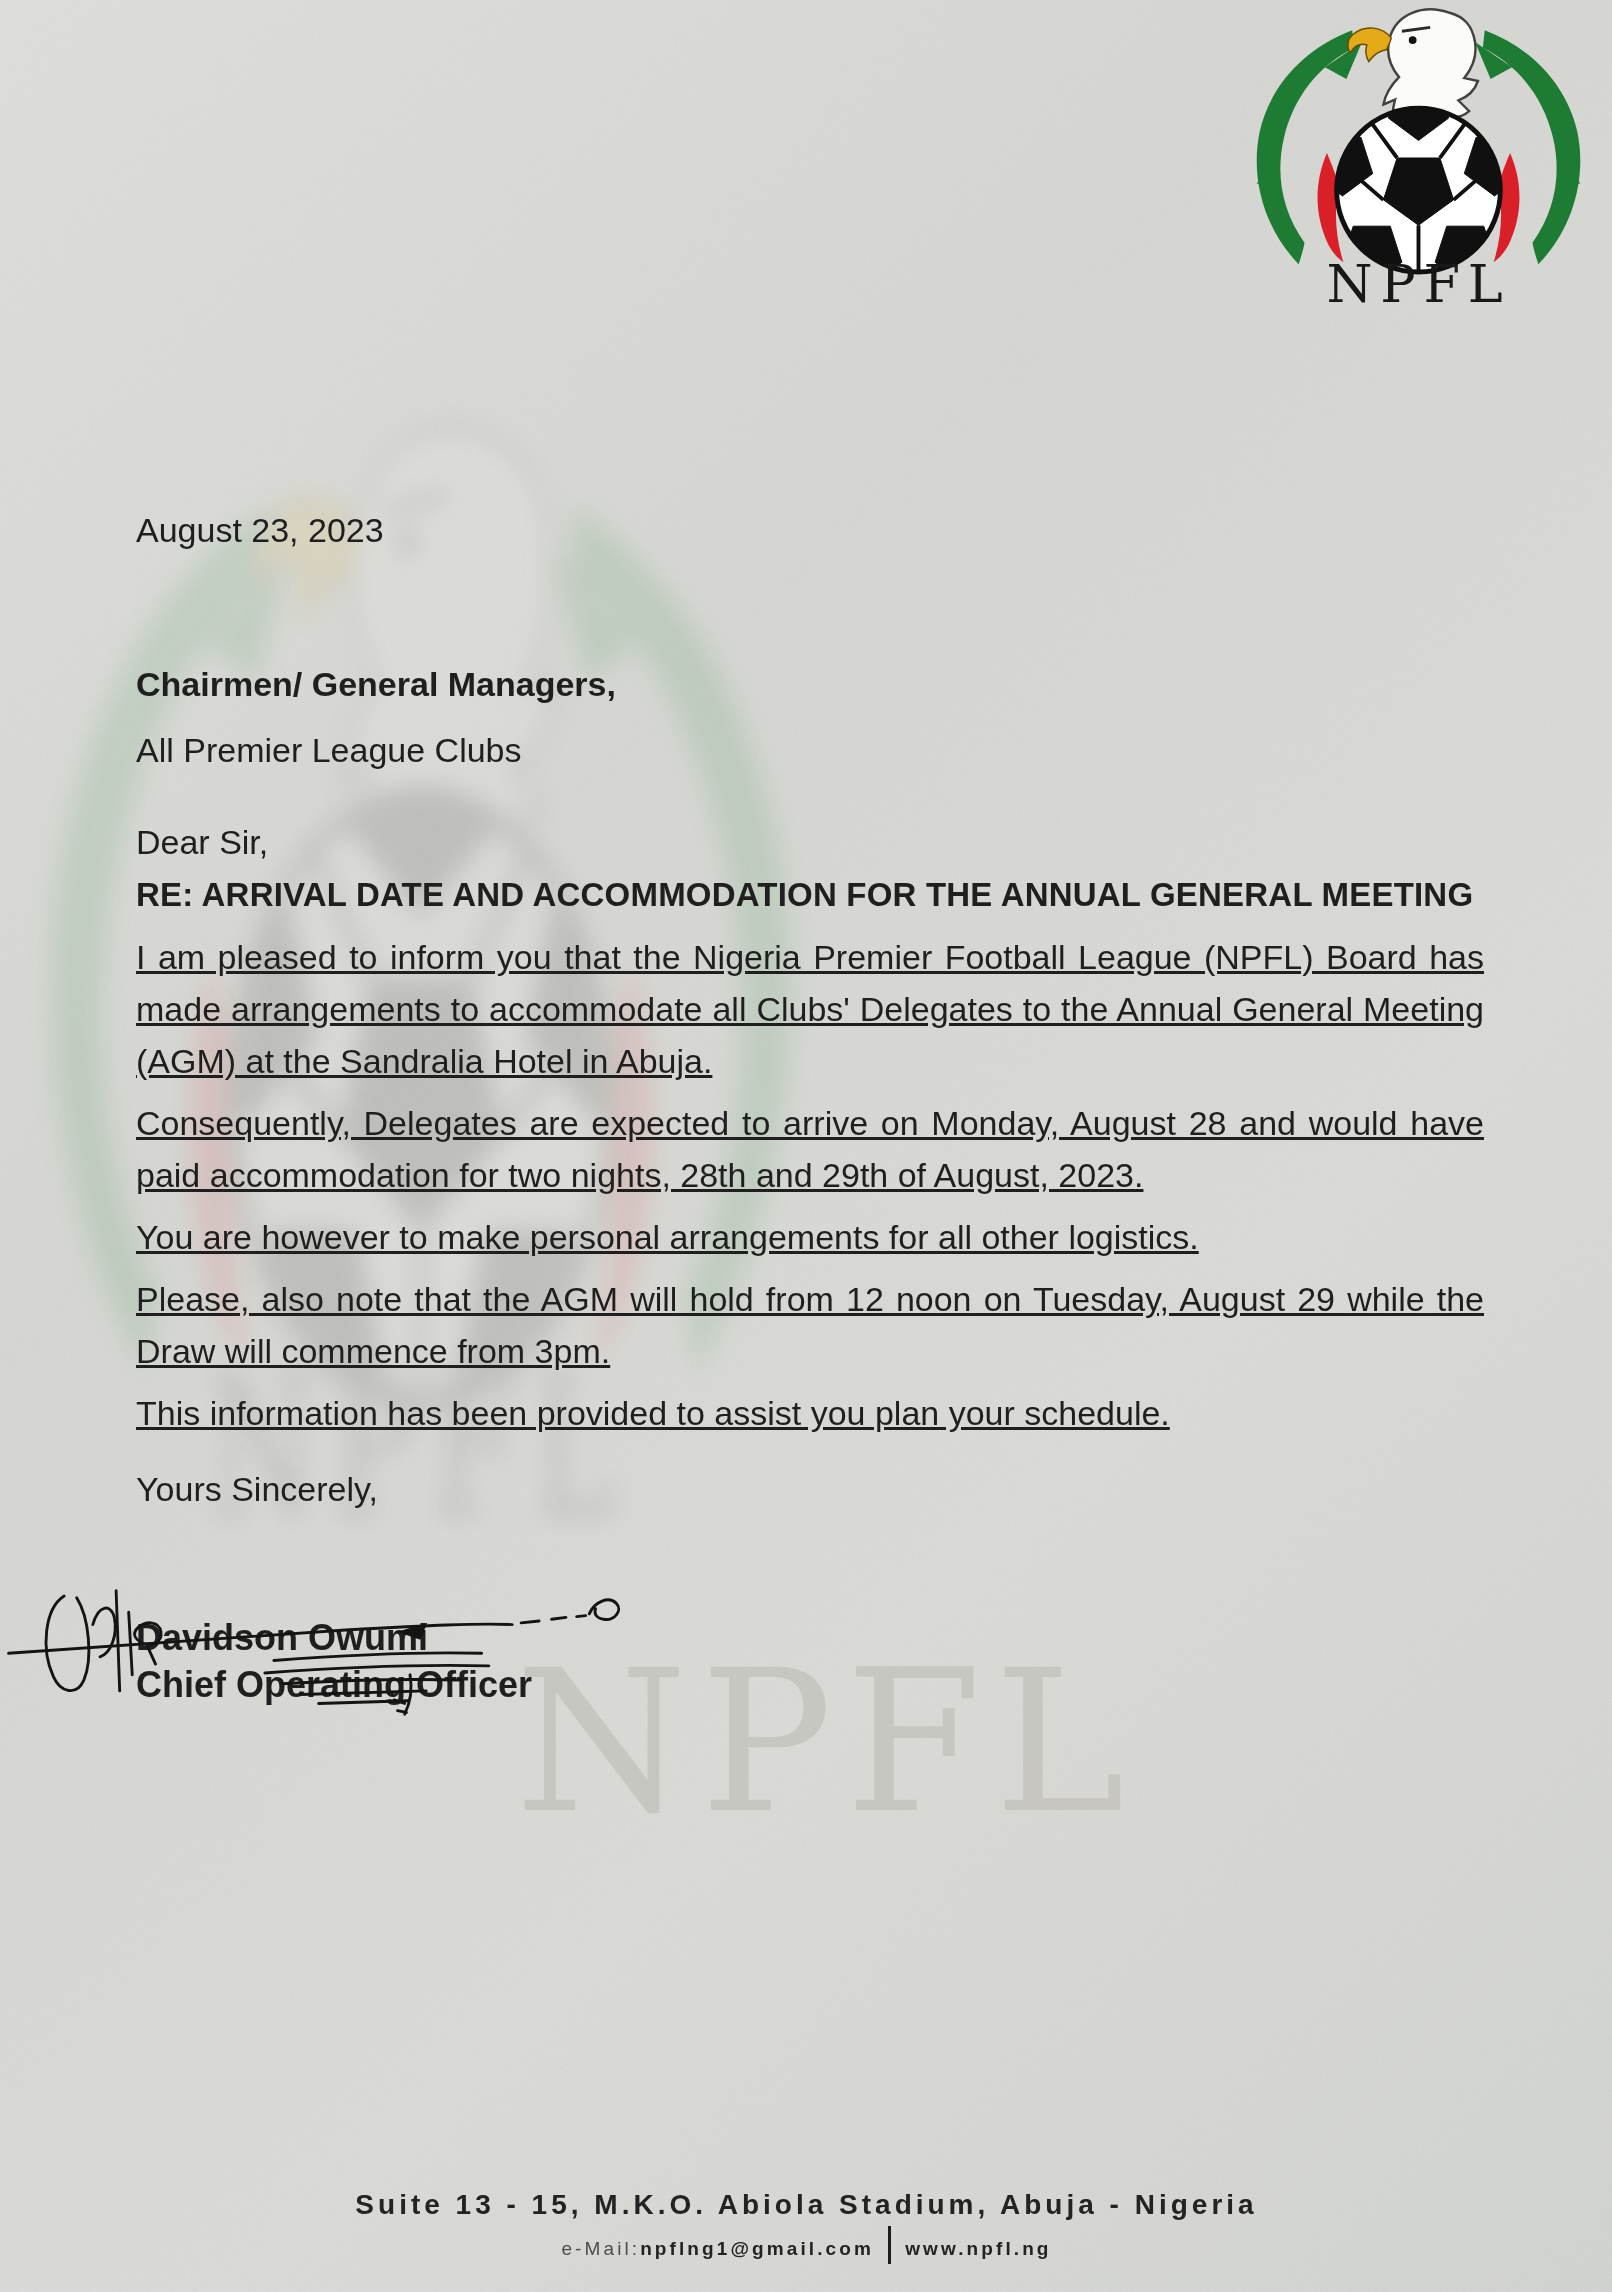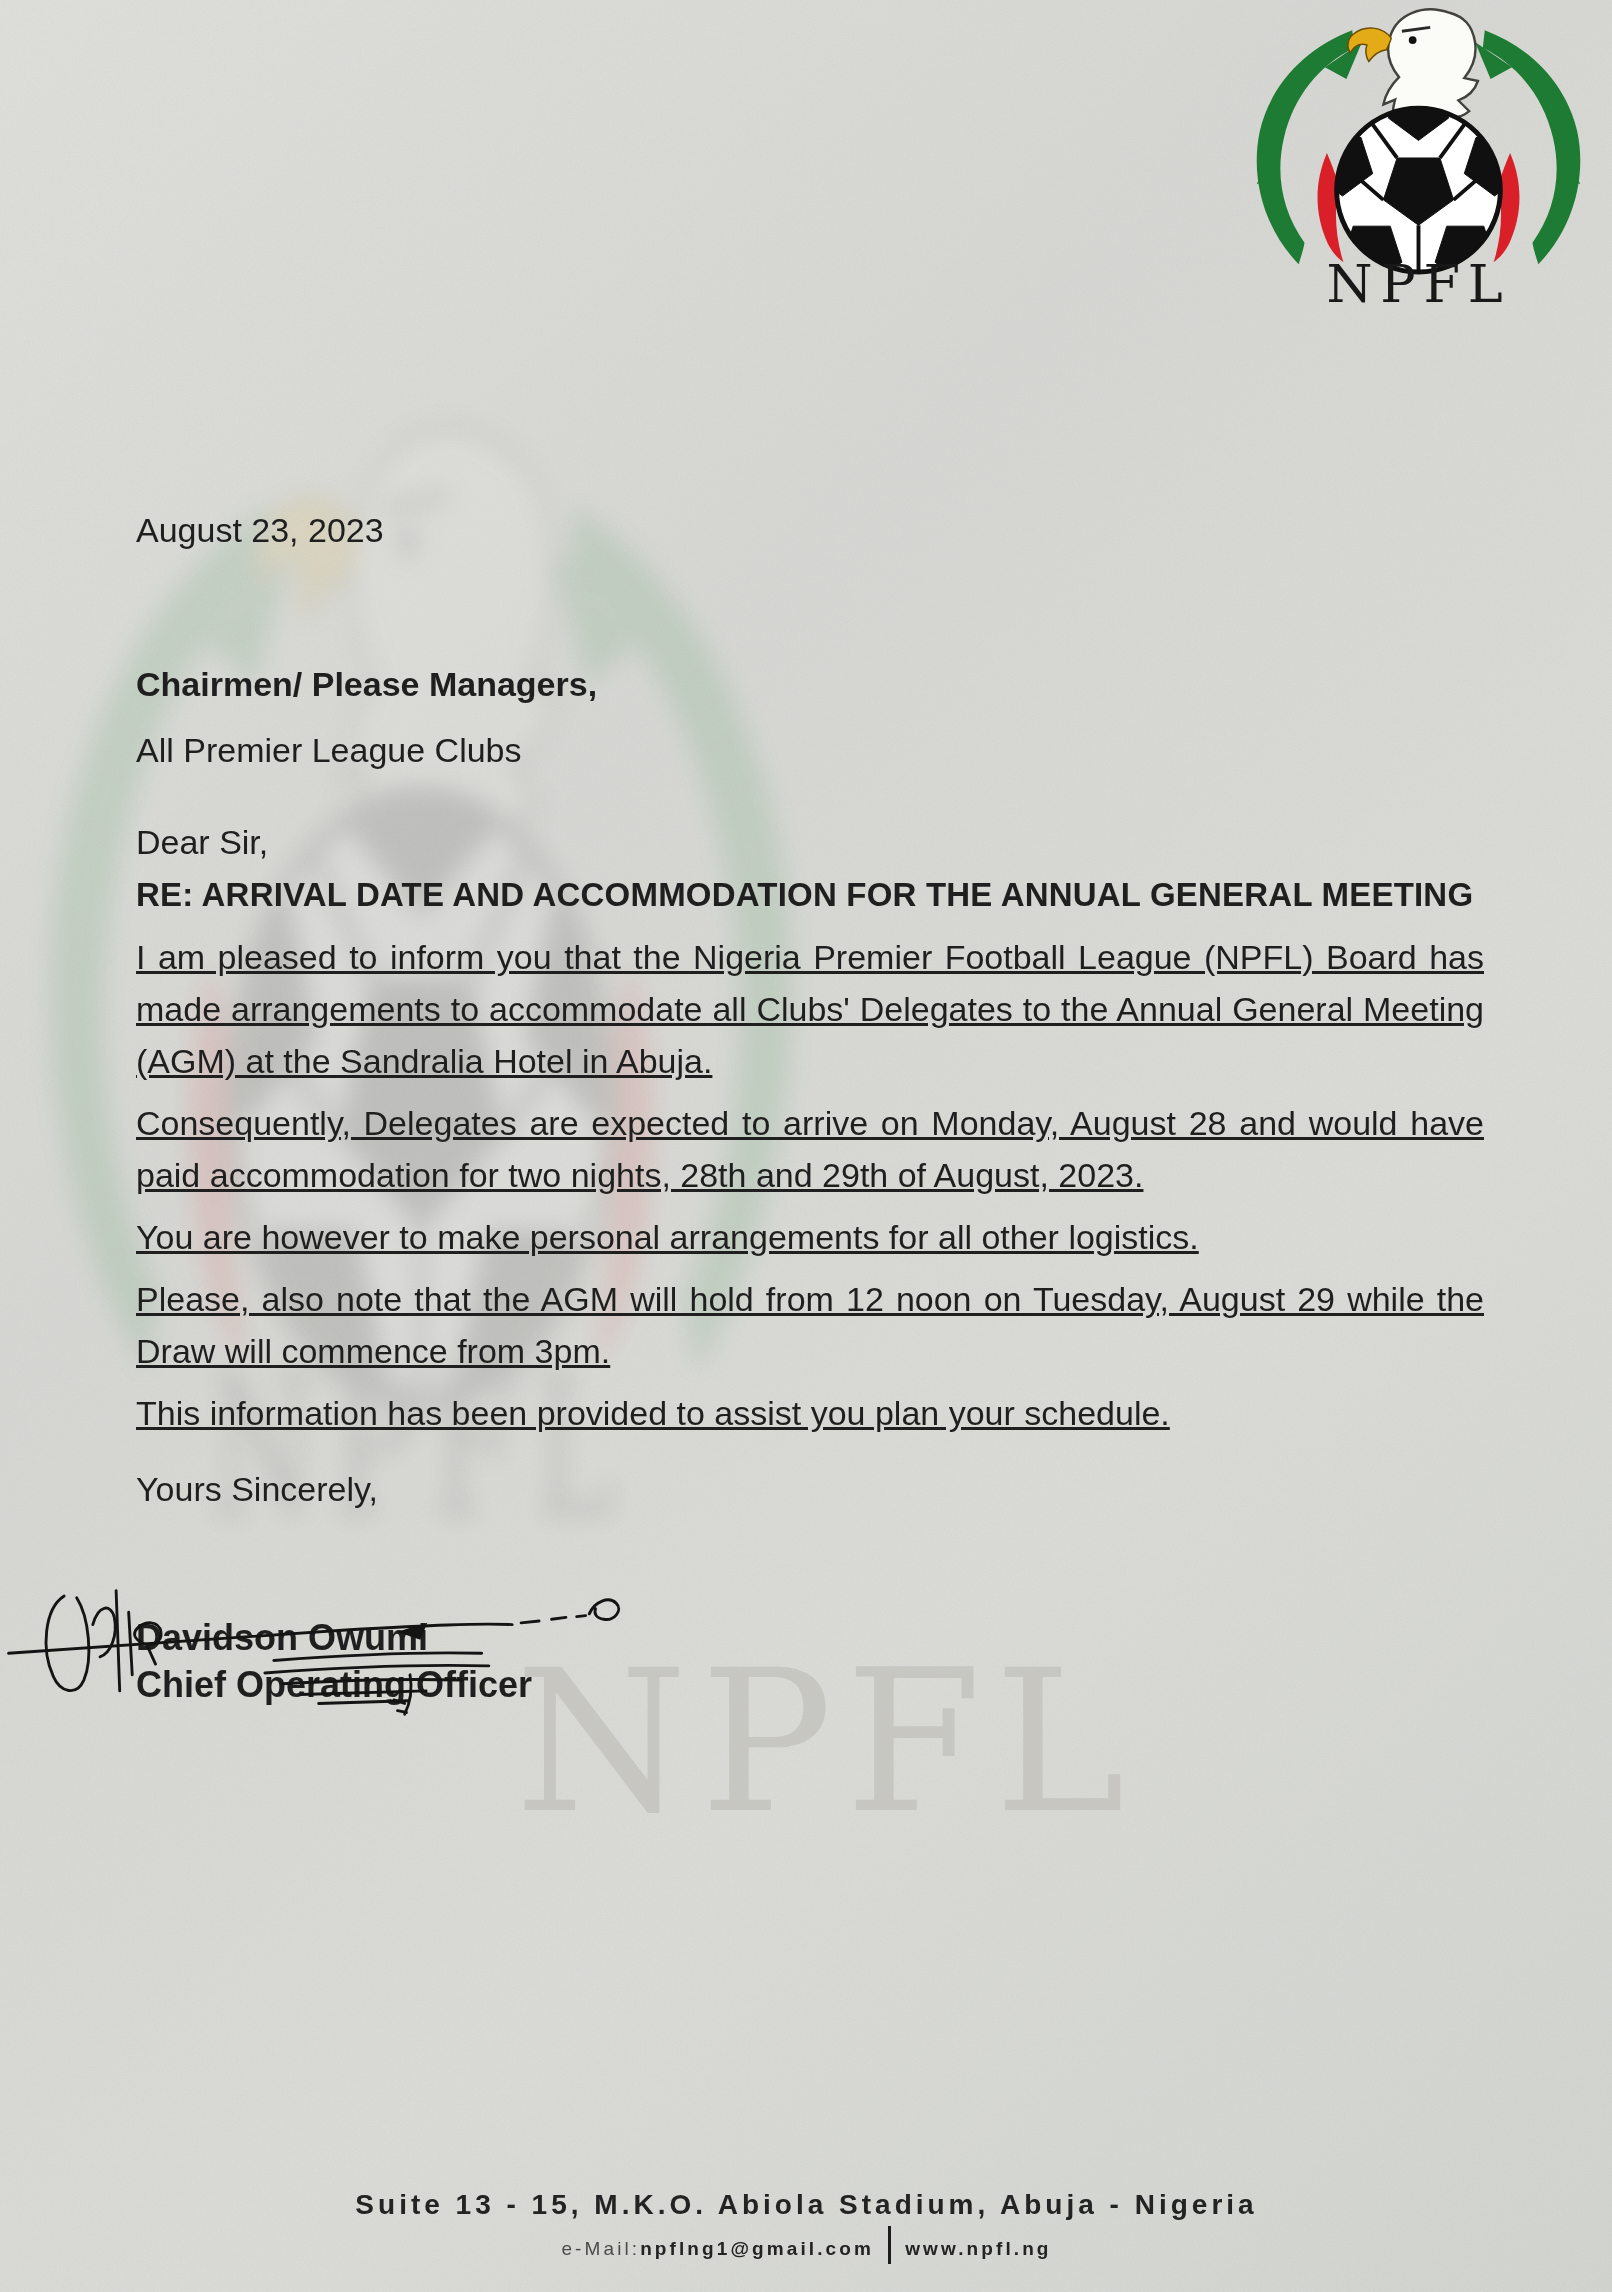--- a/index.html
+++ b/index.html
@@ -99,21 +99,21 @@
   </svg>
 
   <div class="npfl-text-watermark">NPFL</div>
 
   <svg class="logo" viewBox="0 0 360 312">
     <use href="#crest-sym"></use>
   </svg>
 
   <div class="content">
     <div class="date">August 23, 2023</div>
-    <div class="recipient1">Chairmen/ Please Managers,</div>
+    <div class="recipient1">Chairmen/ General Managers,</div>
     <div class="recipient2">All Premier League Clubs</div>
     <div class="salutation">Dear Sir,</div>
     <div class="subject">RE: ARRIVAL DATE AND ACCOMMODATION FOR THE ANNUAL GENERAL MEETING</div>
     <p class="body">I am pleased to inform you that the Nigeria Premier Football League (NPFL) Board has made arrangements to accommodate all Clubs' Delegates to the Annual General Meeting (AGM) at the Sandralia Hotel in Abuja.</p>
     <p class="body">Consequently, Delegates are expected to arrive on Monday, August 28 and would have paid accommodation for two nights, 28th and 29th of August, 2023.</p>
     <p class="body">You are however to make personal arrangements for all other logistics.</p>
     <p class="body">Please, also note that the AGM will hold from 12 noon on Tuesday, August 29 while the Draw will commence from 3pm.</p>
     <p class="body">This information has been provided to assist you plan your schedule.</p>
     <div class="closing">Yours Sincerely,</div>
     <div class="sig-name">Davidson Owumi</div>

